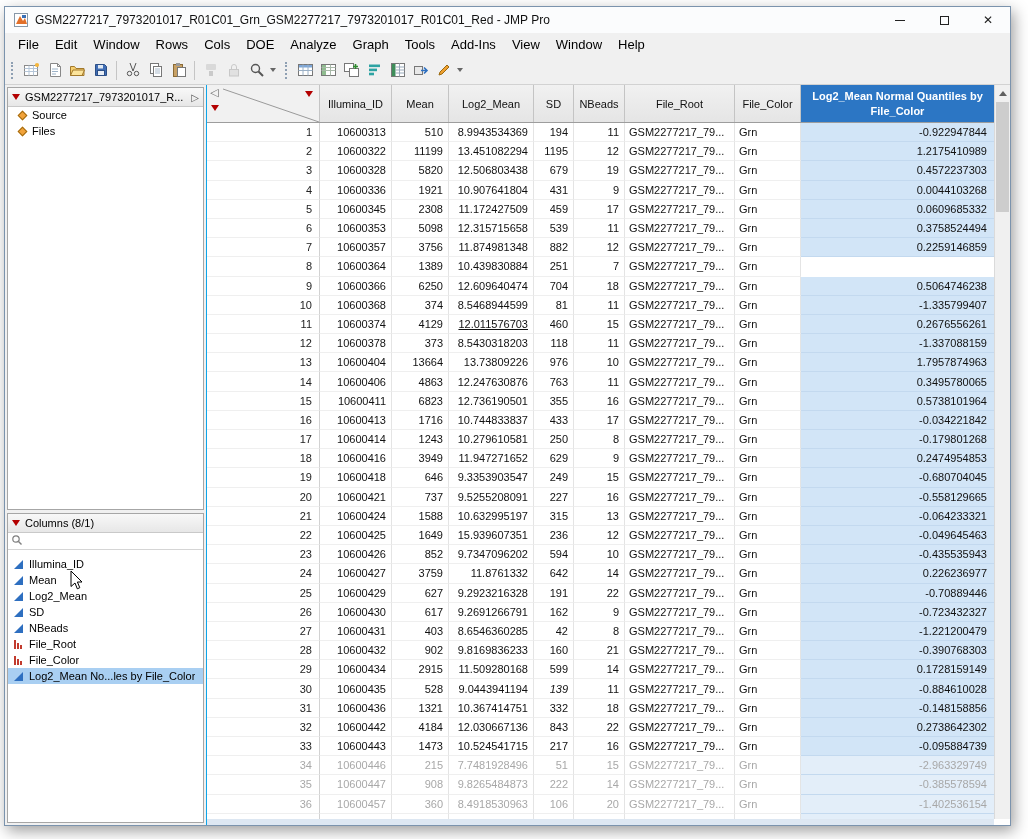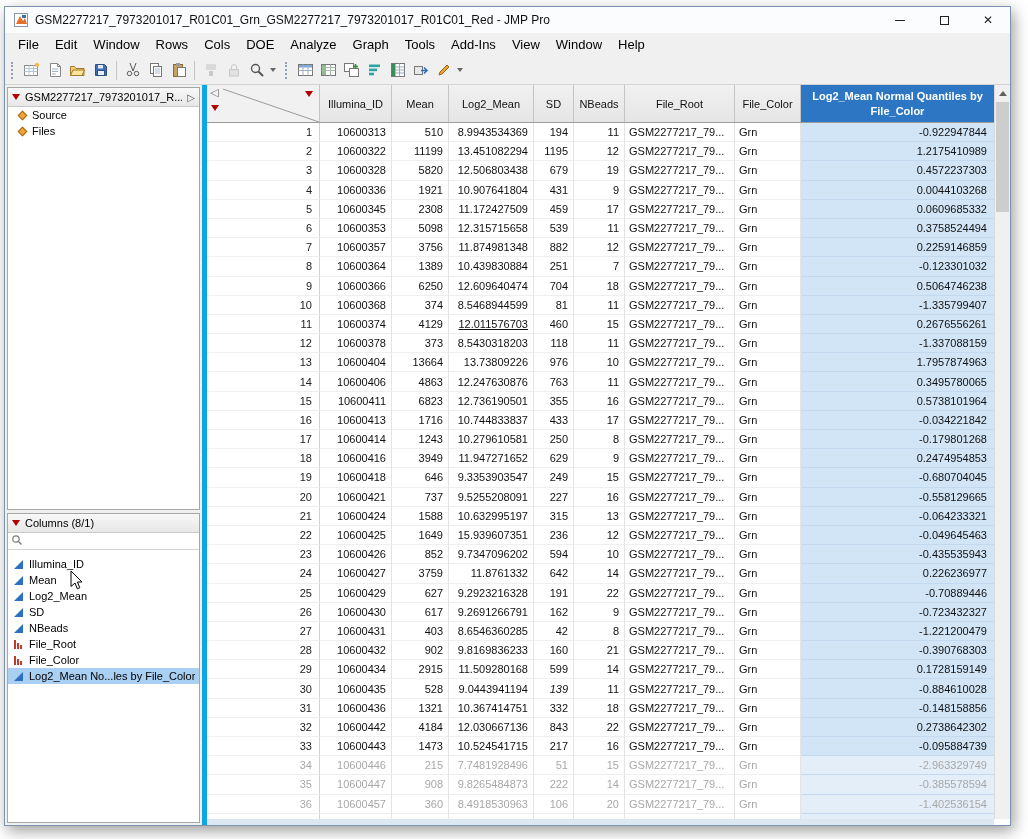--- a/index.html
+++ b/index.html
@@ -33,21 +33,21 @@
   .tsep { width:1px; height:19px; background:#c5c5c5; margin:0 4px; }
   .tbtn { width:23px; height:21px; display:flex; align-items:center; justify-content:center; }
   .tbtn.disabled { opacity:.38; }
   .tbtn svg { display:block; }
   .toverflow { width:0; height:0; border-left:3.5px solid transparent; border-right:3.5px solid transparent;
     border-top:4px solid #666; margin:0 6px 0 2px; align-self:center; }
 
   
   .content { flex:1; display:flex; min-height:0; background:#f0f0f0; }
   .sidebar { width:202px; flex:0 0 auto; display:flex; flex-direction:column; padding:2px; gap:3px;
-    background:#f0f0f0; border-right:5px solid #0ea5e9; }
+    background:#f0f0f0; border-right:1px solid #0ea5e9; }
   .panel { border:1px solid #a6a6a6; background:#fff; display:flex; flex-direction:column; overflow:hidden; }
   .panel.table-p { height:423px; flex:0 0 auto; }
   .panel.columns { flex:1; }
   .panel-header { height:19px; flex:0 0 auto; background:linear-gradient(#f8f8f8,#e7e7e7);
     border-bottom:1px solid #c9c9c9; display:flex; align-items:center; gap:5px; padding:0 4px; font-size:11px; }
   .panel-title { white-space:nowrap; overflow:hidden; flex:1; color:#000; }
   .red-tri { width:0; height:0; border-left:4px solid transparent; border-right:4px solid transparent;
     border-top:6px solid #b30000; flex:0 0 auto; }
   .chev { color:#555; font-size:10px; flex:0 0 auto; }
   .panel-body { flex:1; overflow:hidden; background:#fff; }
@@ -449,21 +449,20 @@
           </div>
           <div class="grow">
             <div class="gcell rnum">8</div>
             <div class="gcell num" style="width: 72px;">10600364</div>
             <div class="gcell num" style="width: 57px;">1389</div>
             <div class="gcell num" style="width: 85px;">10.439830884</div>
             <div class="gcell num" style="width: 40px;">251</div>
             <div class="gcell num" style="width: 51px;">7</div>
             <div class="gcell txt" style="width: 110px;">GSM2277217_79...</div>
             <div class="gcell txt" style="width: 66px;">Grn</div>
-            <div class="gcell num hl-cell">-0.123301032</div>
           </div>
           <div class="grow">
             <div class="gcell rnum">9</div>
             <div class="gcell num" style="width: 72px;">10600366</div>
             <div class="gcell num" style="width: 57px;">6250</div>
             <div class="gcell num" style="width: 85px;">12.609640474</div>
             <div class="gcell num" style="width: 40px;">704</div>
             <div class="gcell num" style="width: 51px;">18</div>
             <div class="gcell txt" style="width: 110px;">GSM2277217_79...</div>
             <div class="gcell txt" style="width: 66px;">Grn</div>

